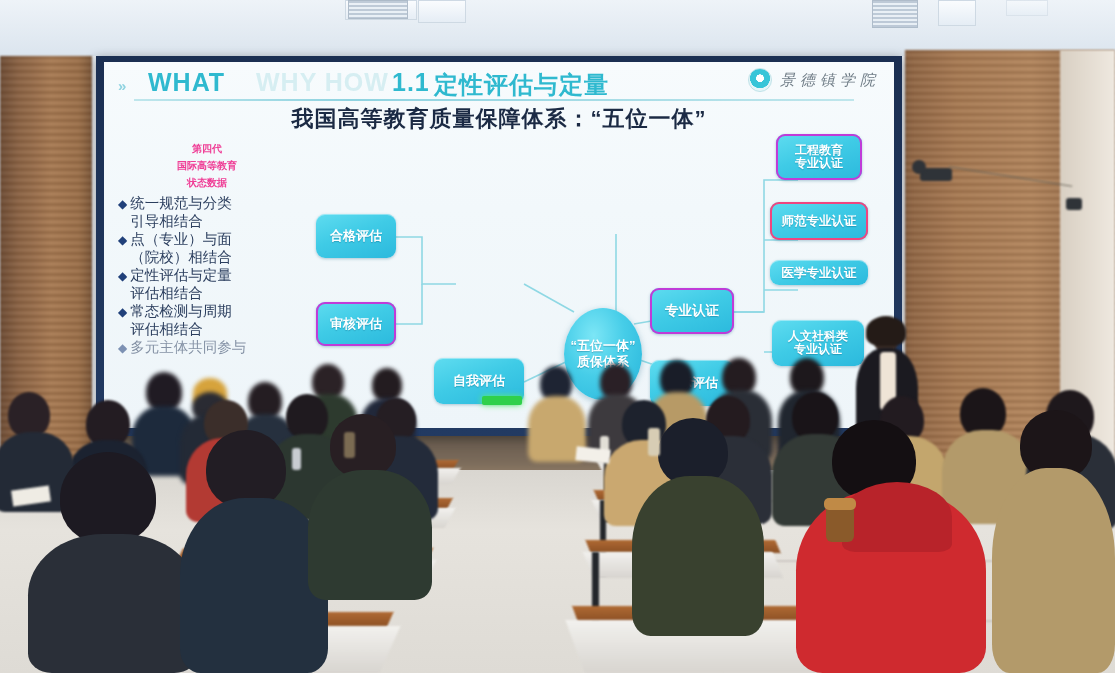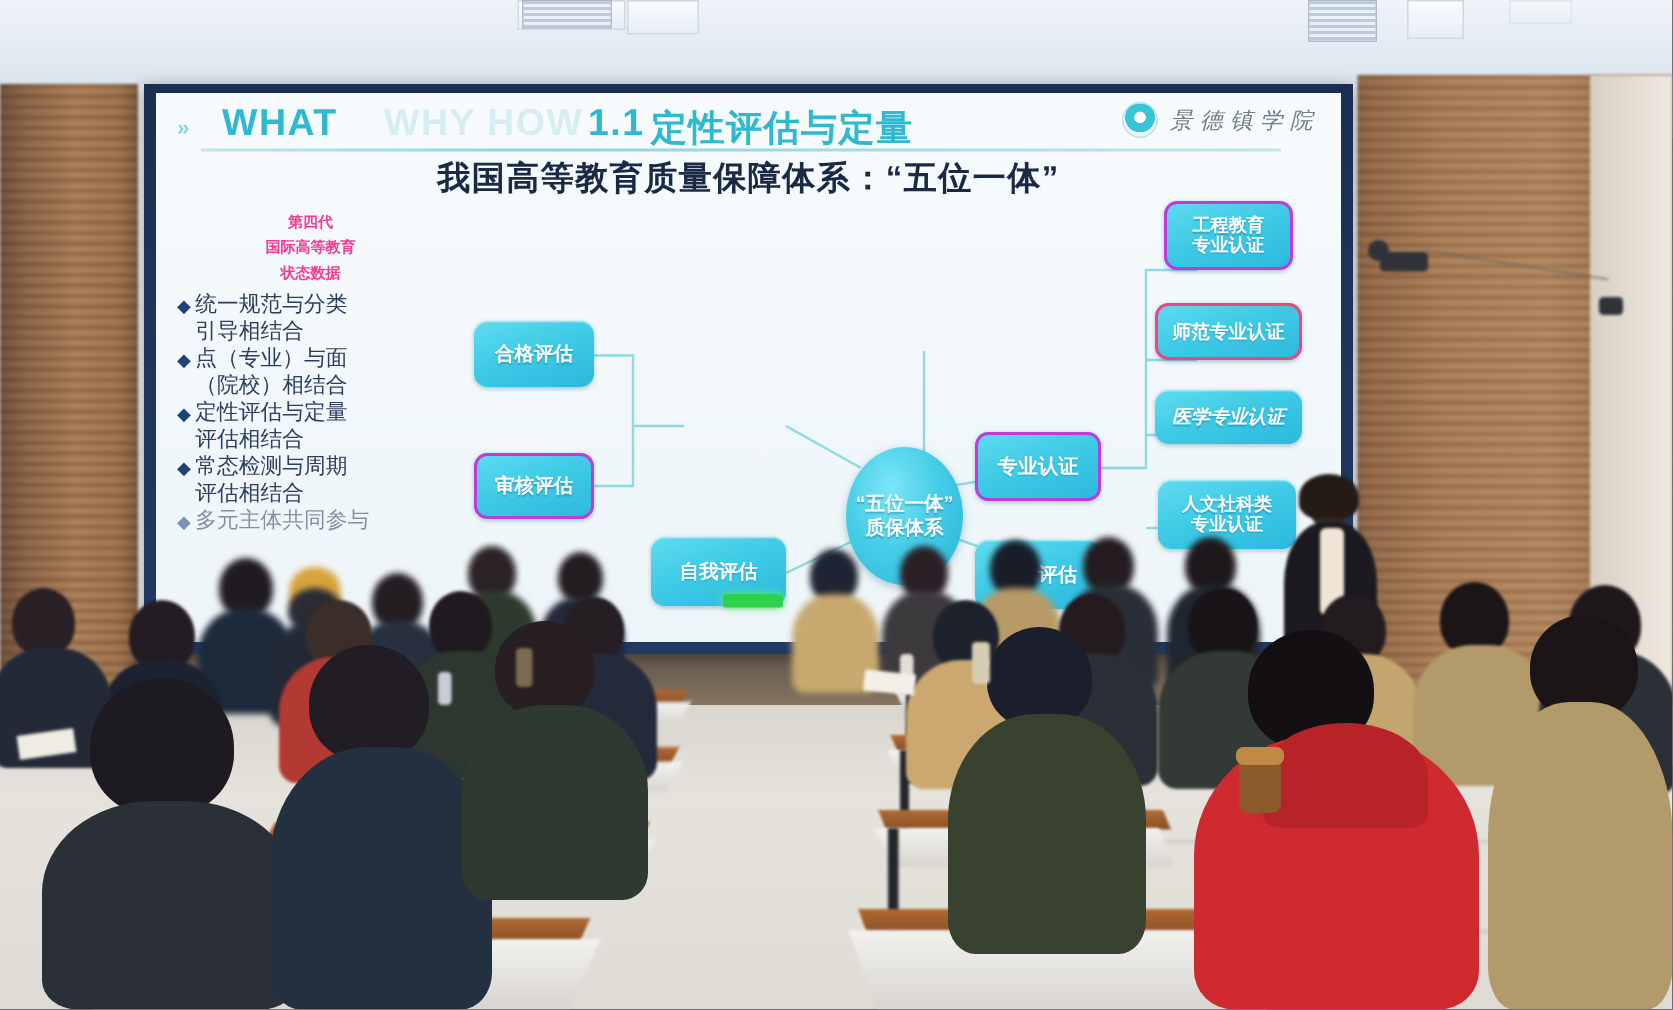--- a/index.html
+++ b/index.html
@@ -206,21 +206,21 @@
       <span>合格评估</span>
     </div>
 
 
     <div class="node" style="left:330px;top:296px;width:90px;height:46px;">
       <span>自我评估</span>
     </div>
     <div class="laser" style="left:378px;top:334px;width:40px;height:9px;"></div>
 
 
-    <div class="ellipse" style="left:460px;top:236px;width:78px;height:92px;">
+    <div class="ellipse" style="left:460px;top:246px;width:78px;height:92px;">
       <div>“五位一体”</div>
       <div>质保体系</div>
     </div>
 
     <div class="node outline-magenta lg" style="left:546px;top:226px;width:84px;height:46px;">
       <span>专业认证</span>
     </div>
 
     <div class="node" style="left:546px;top:298px;width:84px;height:46px;">
       <span>国际评估</span>
@@ -228,21 +228,21 @@
 
     <div class="node outline-magenta" style="left:672px;top:72px;width:86px;height:46px;white-space:pre-line;font-size:12px;">
       <span>工程教育
 专业认证</span>
     </div>
 
     <div class="node outline-pink" style="left:666px;top:140px;width:98px;height:38px;font-size:12.5px;">
       <span>师范专业认证</span>
     </div>
 
-    <div class="node" style="left:666px;top:198px;width:98px;height:36px;font-size:12.5px;font-style:italic;">
+    <div class="node" style="left:666px;top:198px;width:98px;height:25px;font-size:12.5px;">
       <span>医学专业认证</span>
     </div>
 
     <div class="node" style="left:668px;top:258px;width:92px;height:46px;white-space:pre-line;font-size:12px;">
       <span>人文社科类
 专业认证</span>
     </div>
   </div>
 
   <div class="blur">

